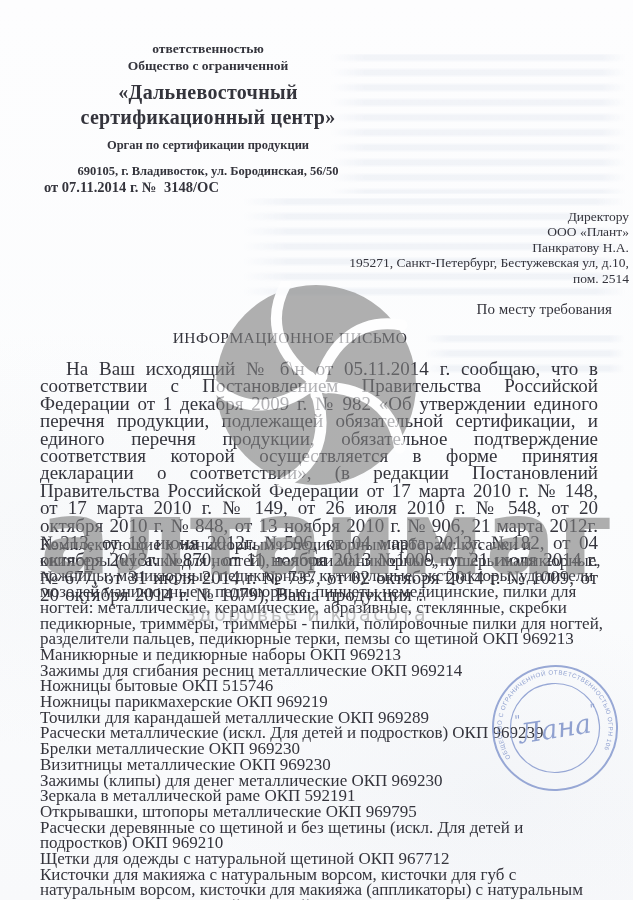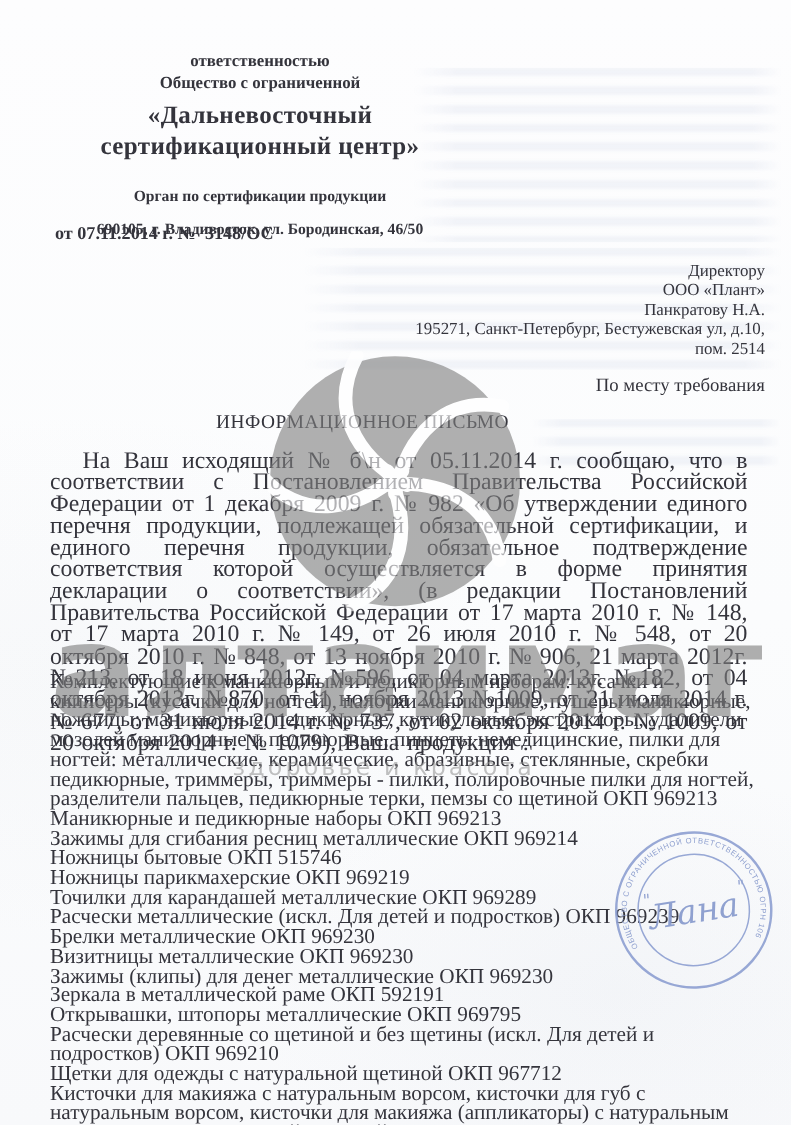--- a/index.html
+++ b/index.html
@@ -22,24 +22,24 @@
             mask-image:linear-gradient(90deg,transparent,#000 12%,#000 92%,transparent);
   }
   .bleed-a{left:330px;top:54px;width:296px;height:140px;}
   .bleed-b{left:242px;top:198px;width:384px;height:98px;}
   .bleed-c{left:425px;top:335px;width:200px;height:40px;}
   
   .content{position:absolute;inset:0;z-index:2;}
   .org-header{position:absolute;left:22px;top:40px;width:372px;text-align:center;font-weight:bold;}
   .org-type{font-size:13.5px;line-height:17px;}
   .org-name{font-size:20px;line-height:25px;margin-top:6px;letter-spacing:.3px;}
-  .org-role{font-size:12.5px;line-height:15px;margin-top:20px;}
+  .org-role{font-size:12.5px;line-height:15px;margin-top:8px;}
   .org-addr{font-size:12.5px;margin-top:11px;}
   .ref-line{position:absolute;left:44px;top:179px;font-weight:bold;font-size:14.5px;white-space:pre;}
-  .addressee{position:absolute;right:21px;top:209px;width:420px;text-align:right;font-size:13.5px;line-height:15.4px;}
+  .addressee{position:absolute;right:4px;top:209px;width:420px;text-align:right;font-size:13.5px;line-height:15.4px;}
   .delivery-note{position:absolute;right:21px;top:301px;width:260px;text-align:right;font-size:15px;}
   .letter-title{position:absolute;left:40px;top:329px;width:500px;text-align:center;font-size:15.5px;letter-spacing:.4px;}
   .letter-body{position:absolute;left:40px;top:360px;width:558px;font-size:19px;line-height:17.4px;
     text-align:justify;text-indent:26px;word-spacing:1.5px;}
   .products{position:absolute;left:40px;top:537px;width:564px;font-size:17px;line-height:15.7px;}
   .products p{margin:0;}
   
   .overlay{position:absolute;inset:0;z-index:3;pointer-events:none;}
   .wm-logo{position:absolute;left:214px;top:281px;width:204px;height:208px;opacity:.62;mix-blend-mode:multiply;}
   .wm-brand{
@@ -71,21 +71,21 @@
   <div class="content">
 
     <div class="org-header">
       <div class="org-type">ответственностью</div>
       <div class="org-type">Общество с ограниченной</div>
       <div class="org-name">
         <div>«Дальневосточный</div>
         <div>сертификационный центр»</div>
       </div>
       <div class="org-role">Орган по сертификации продукции</div>
-      <div class="org-addr">690105, г. Владивосток, ул. Бородинская, 46/50</div>
+      <div class="org-addr">690105, г. Владивосток, ул. Бородинская, 56/50</div>
     </div>
 
     <div class="ref-line">от 07.11.2014 г. №  3148/ОС</div>
 
     <div class="addressee">
       <div>Директору</div>
       <div>ООО «Плант»</div>
       <div>Панкратову Н.А.</div>
       <div>195271, Санкт-Петербург, Бестужевская ул, д.10,</div>
       <div>пом. 2514</div>

